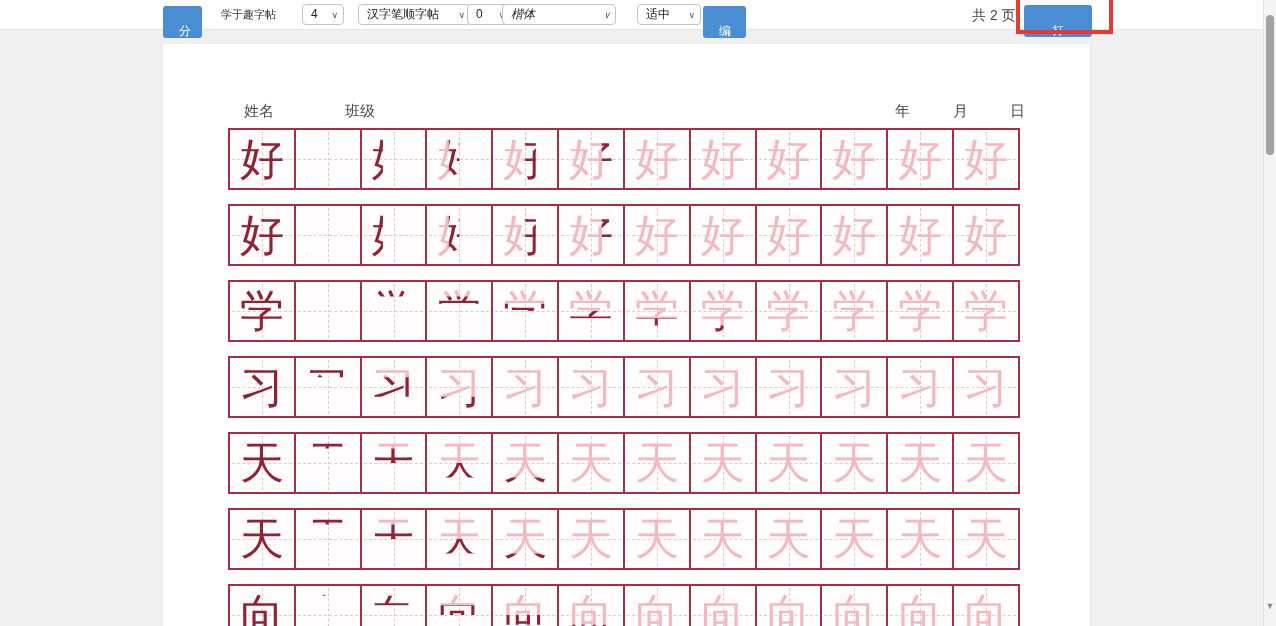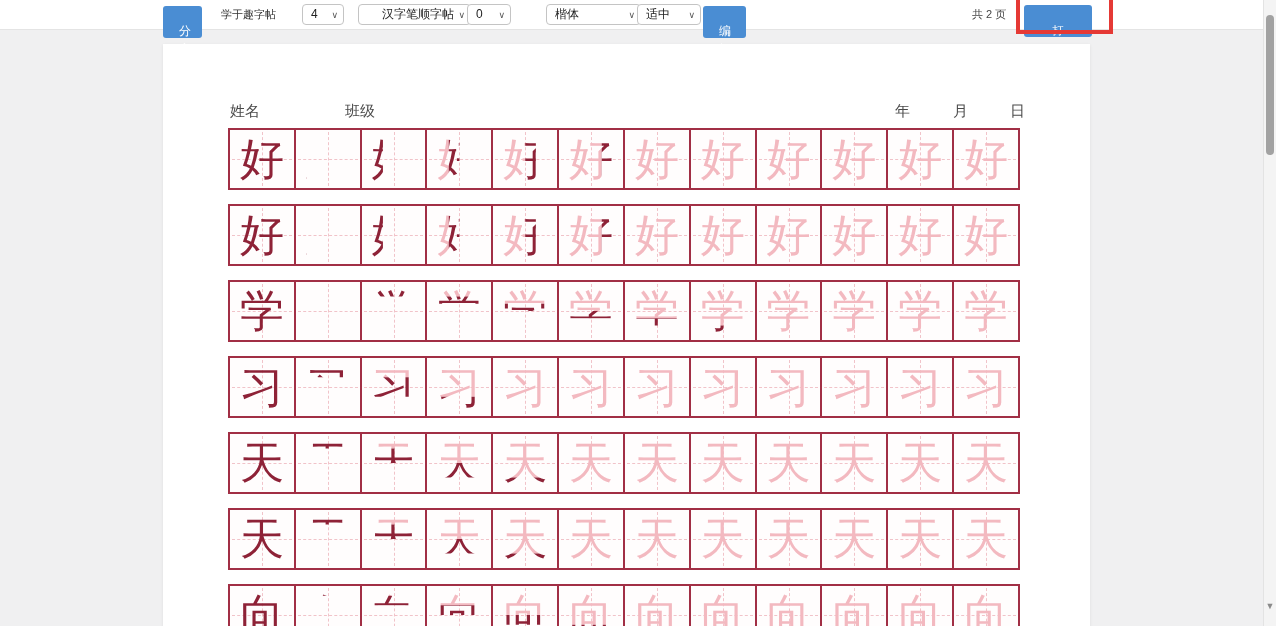--- a/index.html
+++ b/index.html
@@ -15,48 +15,48 @@
   }
   .tb-btn{
     position:absolute;top:6px;height:18px;border:none;border-radius:3px;
     background:var(--accent-blue,#4a8dd3);color:#fff;font-size:12px;line-height:18px;
     text-align:center;padding:16px;cursor:pointer;font-family:inherit;
   }
   #share-btn{left:163px;width:39px;}
   #edit-btn{left:703px;width:43px;}
   #print-btn{left:1024px;top:5px;width:68px;height:19px;font-size:11px;line-height:19px;border-radius:3px;}
   .brand{position:absolute;left:221px;top:7px;font-size:11px;color:#333;}
-  .pages{position:absolute;left:972px;top:7px;font-size:11px;color:#444;}
+  .pages{position:absolute;left:972px;top:7px;font-size:14px;color:#444;}
   .sel{
     position:absolute;top:4px;height:21px;box-sizing:border-box;
     background:#fff;border:1px solid #c4c4c4;border-radius:4px;
     font-size:12px;color:#222;line-height:19px;padding:0 16px 0 8px;
     cursor:pointer;white-space:nowrap;overflow:hidden;
   }
   .sel .chev{
     position:absolute;right:5px;top:1px;font-size:9px;color:#555;line-height:18px;
   }
   #sel-size{left:302px;width:42px;}
-  #sel-template{left:358px;width:113px;text-align:right;}
+  #sel-template{left:358px;width:113px;}
   #sel-offset{left:467px;width:44px;}
-  #sel-font{left:546px;width:95px;}
+  #sel-font{left:502px;width:114px;font-style:italic;}
   #sel-spacing{left:637px;width:64px;}
   
   .annotation{
     position:absolute;left:1016px;top:-6px;width:97px;height:40px;
     border:4px solid var(--annotation-red,#e53935);box-sizing:border-box;
     z-index:9;pointer-events:none;background:transparent;
   }
   
   .sheet{
     position:absolute;left:163px;top:44px;width:927px;height:640px;
     background:#fff;box-shadow:0 1px 3px rgba(0,0,0,0.08);
   }
   .hdr{position:absolute;top:58px;font-size:15px;color:#4a4a4a;}
-  #hdr-name{left:67px;}
+  #hdr-name{left:81px;}
   #hdr-class{left:182px;}
   #hdr-year{left:732px;}
   #hdr-month{left:790px;}
   #hdr-day{left:847px;}
   .rows-wrap{position:absolute;left:65px;top:84px;width:792px;}
   .prow{
     width:792px;height:62px;margin-bottom:14px;display:flex;
     border:2px solid var(--grid-red,#a12f45);box-sizing:border-box;
     background:#fffdfd;
   }

